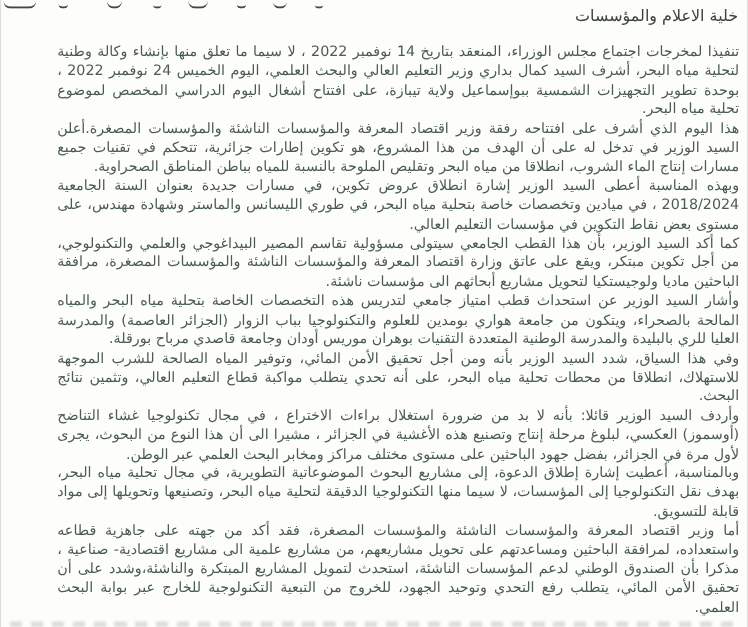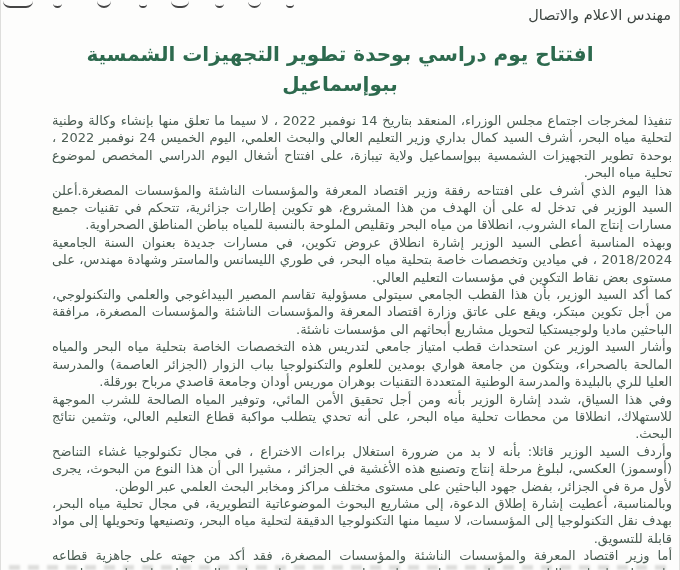--- a/index.html
+++ b/index.html
@@ -79,31 +79,30 @@
     <span class="mark m1"></span>
     <span class="mark m2"></span>
     <span class="mark m3"></span>
     <span class="mark m4"></span>
     <span class="mark m5"></span>
     <span class="mark m6"></span>
     <span class="mark m7"></span>
     <span class="mark m8"></span>
   </div>
 
-  <div class="department">مهندس الاعلام والاتصال</div>
+  <div class="department">خلية الاعلام والمؤسسات</div>
 
-  <h1 class="title">افتتاح يوم دراسي بوحدة تطوير التجهيزات الشمسية ببوإسماعيل</h1>
 
   <div class="article">
     <p>تنفيذا لمخرجات اجتماع مجلس الوزراء، المنعقد بتاريخ 14 نوفمبر 2022 ، لا سيما ما تعلق منها بإنشاء وكالة وطنية لتحلية مياه البحر، أشرف السيد كمال بداري وزير التعليم العالي والبحث العلمي، اليوم الخميس 24 نوفمبر 2022 ، بوحدة تطوير التجهيزات الشمسية ببوإسماعيل ولاية تيبازة، على افتتاح أشغال اليوم الدراسي المخصص لموضوع تحلية مياه البحر.</p>
     <p>هذا اليوم الذي أشرف على افتتاحه رفقة وزير اقتصاد المعرفة والمؤسسات الناشئة والمؤسسات المصغرة.أعلن السيد الوزير في تدخل له على أن الهدف من هذا المشروع، هو تكوين إطارات جزائرية، تتحكم في تقنيات جميع مسارات إنتاج الماء الشروب، انطلاقا من مياه البحر وتقليص الملوحة بالنسبة للمياه بباطن المناطق الصحراوية.</p>
     <p>وبهذه المناسبة أعطى السيد الوزير إشارة انطلاق عروض تكوين، في مسارات جديدة بعنوان السنة الجامعية 2018/2024 ، في ميادين وتخصصات خاصة بتحلية مياه البحر، في طوري الليسانس والماستر وشهادة مهندس، على مستوى بعض نقاط التكوين في مؤسسات التعليم العالي.</p>
     <p>كما أكد السيد الوزير، بأن هذا القطب الجامعي سيتولى مسؤولية تقاسم المصير البيداغوجي والعلمي والتكنولوجي، من أجل تكوين مبتكر، ويقع على عاتق وزارة اقتصاد المعرفة والمؤسسات الناشئة والمؤسسات المصغرة، مرافقة الباحثين ماديا ولوجيستكيا لتحويل مشاريع أبحاثهم الى مؤسسات ناشئة.</p>
     <p>وأشار السيد الوزير عن استحداث قطب امتياز جامعي لتدريس هذه التخصصات الخاصة بتحلية مياه البحر والمياه المالحة بالصحراء، ويتكون من جامعة هواري بومدين للعلوم والتكنولوجيا بباب الزوار (الجزائر العاصمة) والمدرسة العليا للري بالبليدة والمدرسة الوطنية المتعددة التقنيات بوهران موريس أودان وجامعة قاصدي مرباح بورقلة.</p>
-    <p>وفي هذا السياق، شدد إشارة الوزير بأنه ومن أجل تحقيق الأمن المائي، وتوفير المياه الصالحة للشرب الموجهة للاستهلاك، انطلاقا من محطات تحلية مياه البحر، على أنه تحدي يتطلب مواكبة قطاع التعليم العالي، وتثمين نتائج البحث.</p>
+    <p>وفي هذا السياق، شدد السيد الوزير بأنه ومن أجل تحقيق الأمن المائي، وتوفير المياه الصالحة للشرب الموجهة للاستهلاك، انطلاقا من محطات تحلية مياه البحر، على أنه تحدي يتطلب مواكبة قطاع التعليم العالي، وتثمين نتائج البحث.</p>
     <p>وأردف السيد الوزير قائلا: بأنه لا بد من ضرورة استغلال براءات الاختراع ، في مجال تكنولوجيا غشاء التناضح (أوسموز) العكسي، لبلوغ مرحلة إنتاج وتصنيع هذه الأغشية في الجزائر ، مشيرا الى أن هذا النوع من البحوث، يجرى لأول مرة في الجزائر، بفضل جهود الباحثين على مستوى مختلف مراكز ومخابر البحث العلمي عبر الوطن.</p>
     <p>وبالمناسبة، أعطيت إشارة إطلاق الدعوة، إلى مشاريع البحوث الموضوعاتية التطويرية، في مجال تحلية مياه البحر، بهدف نقل التكنولوجيا إلى المؤسسات، لا سيما منها التكنولوجيا الدقيقة لتحلية مياه البحر، وتصنيعها وتحويلها إلى مواد قابلة للتسويق.</p>
     <p>أما وزير اقتصاد المعرفة والمؤسسات الناشئة والمؤسسات المصغرة، فقد أكد من جهته على جاهزية قطاعه واستعداده، لمرافقة الباحثين ومساعدتهم على تحويل مشاريعهم، من مشاريع علمية الى مشاريع اقتصادية- صناعية ، مذكرا بأن الصندوق الوطني لدعم المؤسسات الناشئة، استحدث لتمويل المشاريع المبتكرة والناشئة،وشدد على أن تحقيق الأمن المائي، يتطلب رفع التحدي وتوحيد الجهود، للخروج من التبعية التكنولوجية للخارج عبر بوابة البحث العلمي.</p>
   </div>
 
   <div class="bottom-remnant"></div>
 
 </div>
 
 </body></html>

